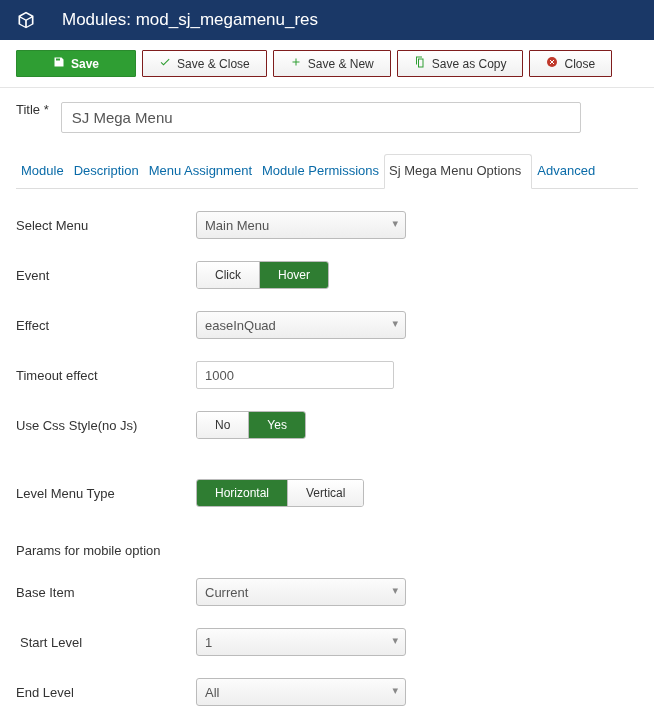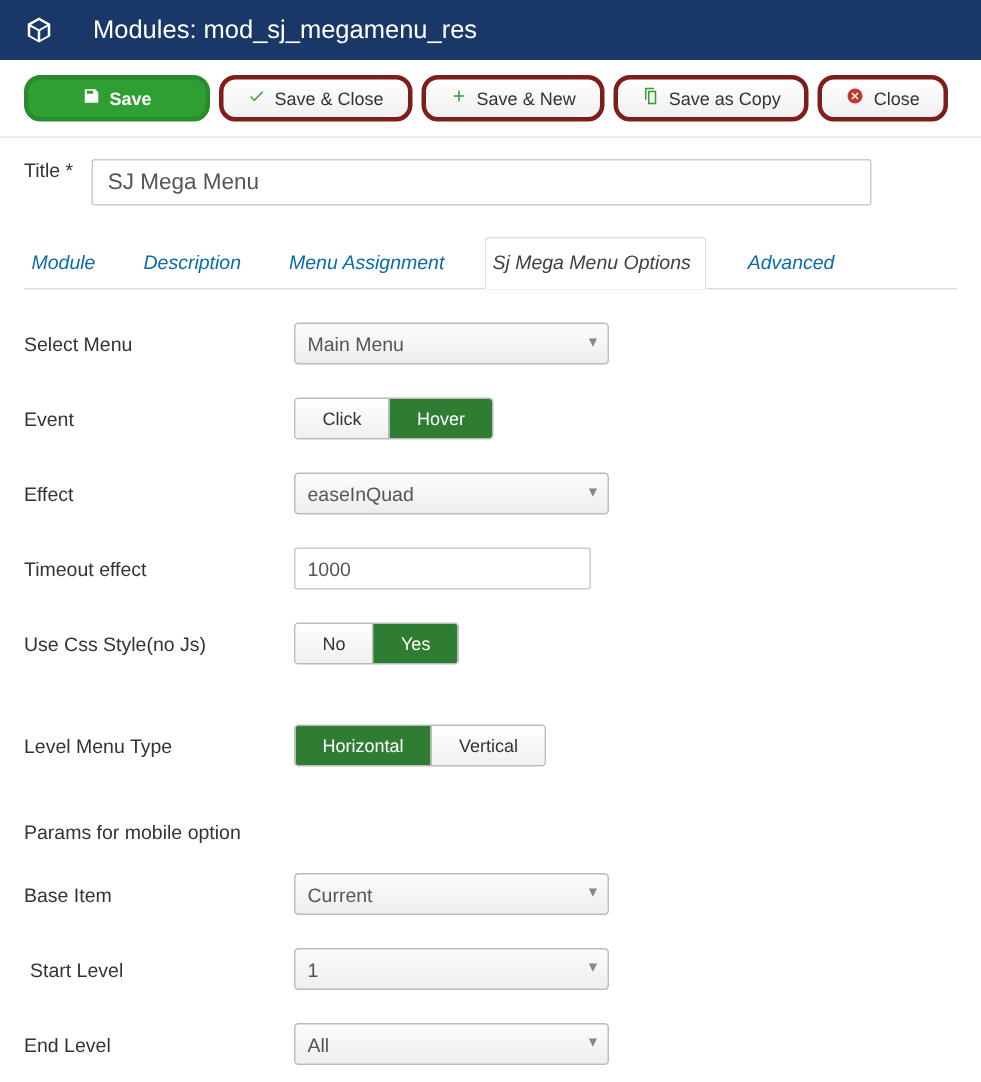--- a/index.html
+++ b/index.html
@@ -3,29 +3,29 @@
 <meta charset="utf-8">
 <style>
 * { box-sizing: border-box; margin: 0; padding: 0; }
 body { font-family: Arial, Helvetica, sans-serif; font-size: 13px; color: #333; background: #fff; }
 
 .header-bar { background: #1a3867; color: #fff; padding: 10px 16px; display: flex; align-items: center; gap: 26px; }
 .header-bar .cube svg { display: block; }
 .header-bar .title { font-size: 17px; font-weight: normal; }
 
 .toolbar { padding: 10px 16px; display: flex; gap: 6px; border-bottom: 1px solid #e5e5e5; }
-.btn { display: inline-flex; align-items: center; gap: 6px; padding: 5px 16px; font-size: 12px; border: 3px solid #7f1d1d; border-radius: 11px; background: linear-gradient(#fff,#f0f0f0); color: #333; cursor: pointer; }
+.btn { display: inline-flex; align-items: center; gap: 6px; padding: 5px 16px; font-size: 12px; border: 1px solid #7f1d1d; border-radius: 1px; background: linear-gradient(#fff,#f0f0f0); color: #333; cursor: pointer; }
 .btn-green { background: #2f9e33; border-color: #2a8b2d; color: #fff; padding: 5px 36px; font-weight: bold; }
 
 .content { padding: 14px 16px 24px; }
 .title-row { display: flex; align-items: flex-start; gap: 12px; margin-bottom: 20px; }
 .title-row label { font-size: 13px; color: #333; }
 .title-input { flex: 0 0 520px; padding: 6px 10px; font-size: 15px; border: 1px solid #ccc; border-radius: 2px; color: #555; }
 
-.tabs { display: flex; gap: 22px; border-bottom: 1px solid #ddd; margin-bottom: 22px; font-style: italic; }
+.tabs { display: flex; border-bottom: 1px solid #ddd; margin-bottom: 22px; }
 .tab { padding: 8px 4px 10px; font-size: 13px; color: #0a6ba8; cursor: pointer; border: 1px solid transparent; position: relative; top: 1px; }
 .tab.active { color: #404040; border: 1px solid #ddd; border-bottom-color: #fff; background: #fff; border-radius: 3px 3px 0 0; padding-right: 10px; }
 
 .form-row { display: flex; align-items: center; margin-bottom: 22px; }
 .form-row.section { margin-top: 40px; }
 .form-label { width: 180px; font-size: 13px; color: #333; }
 .form-label.indent { padding-left: 4px; }
 .form-control { width: 210px; padding: 5px 8px; font-size: 13px; border: 1px solid #bbb; border-radius: 3px; background: linear-gradient(#fcfcfc,#eee); color: #555; height: 28px; }
 select.form-control { appearance: none; -webkit-appearance: none; background: linear-gradient(#fcfcfc,#eee); padding-right: 24px; }
 .select-wrap { position: relative; display: inline-block; }
@@ -89,20 +89,21 @@
 
   <div class="title-row">
     <label>Title *</label>
     <input class="title-input" type="text" value="SJ Mega Menu" style="">
   </div>
 
   <div class="tabs">
     <div class="tab">Module</div>
     <div class="tab">Description</div>
     <div class="tab">Menu Assignment</div>
+    <div class="tab">Module Permissions</div>
     <div class="tab active">Sj Mega Menu Options</div>
     <div class="tab">Advanced</div>
   </div>
 
   <div class="form-row">
     <div class="form-label">Select Menu</div>
     <div class="select-wrap"><select class="form-control"><option>Main Menu</option></select></div>
   </div>
 
   <div class="form-row">

